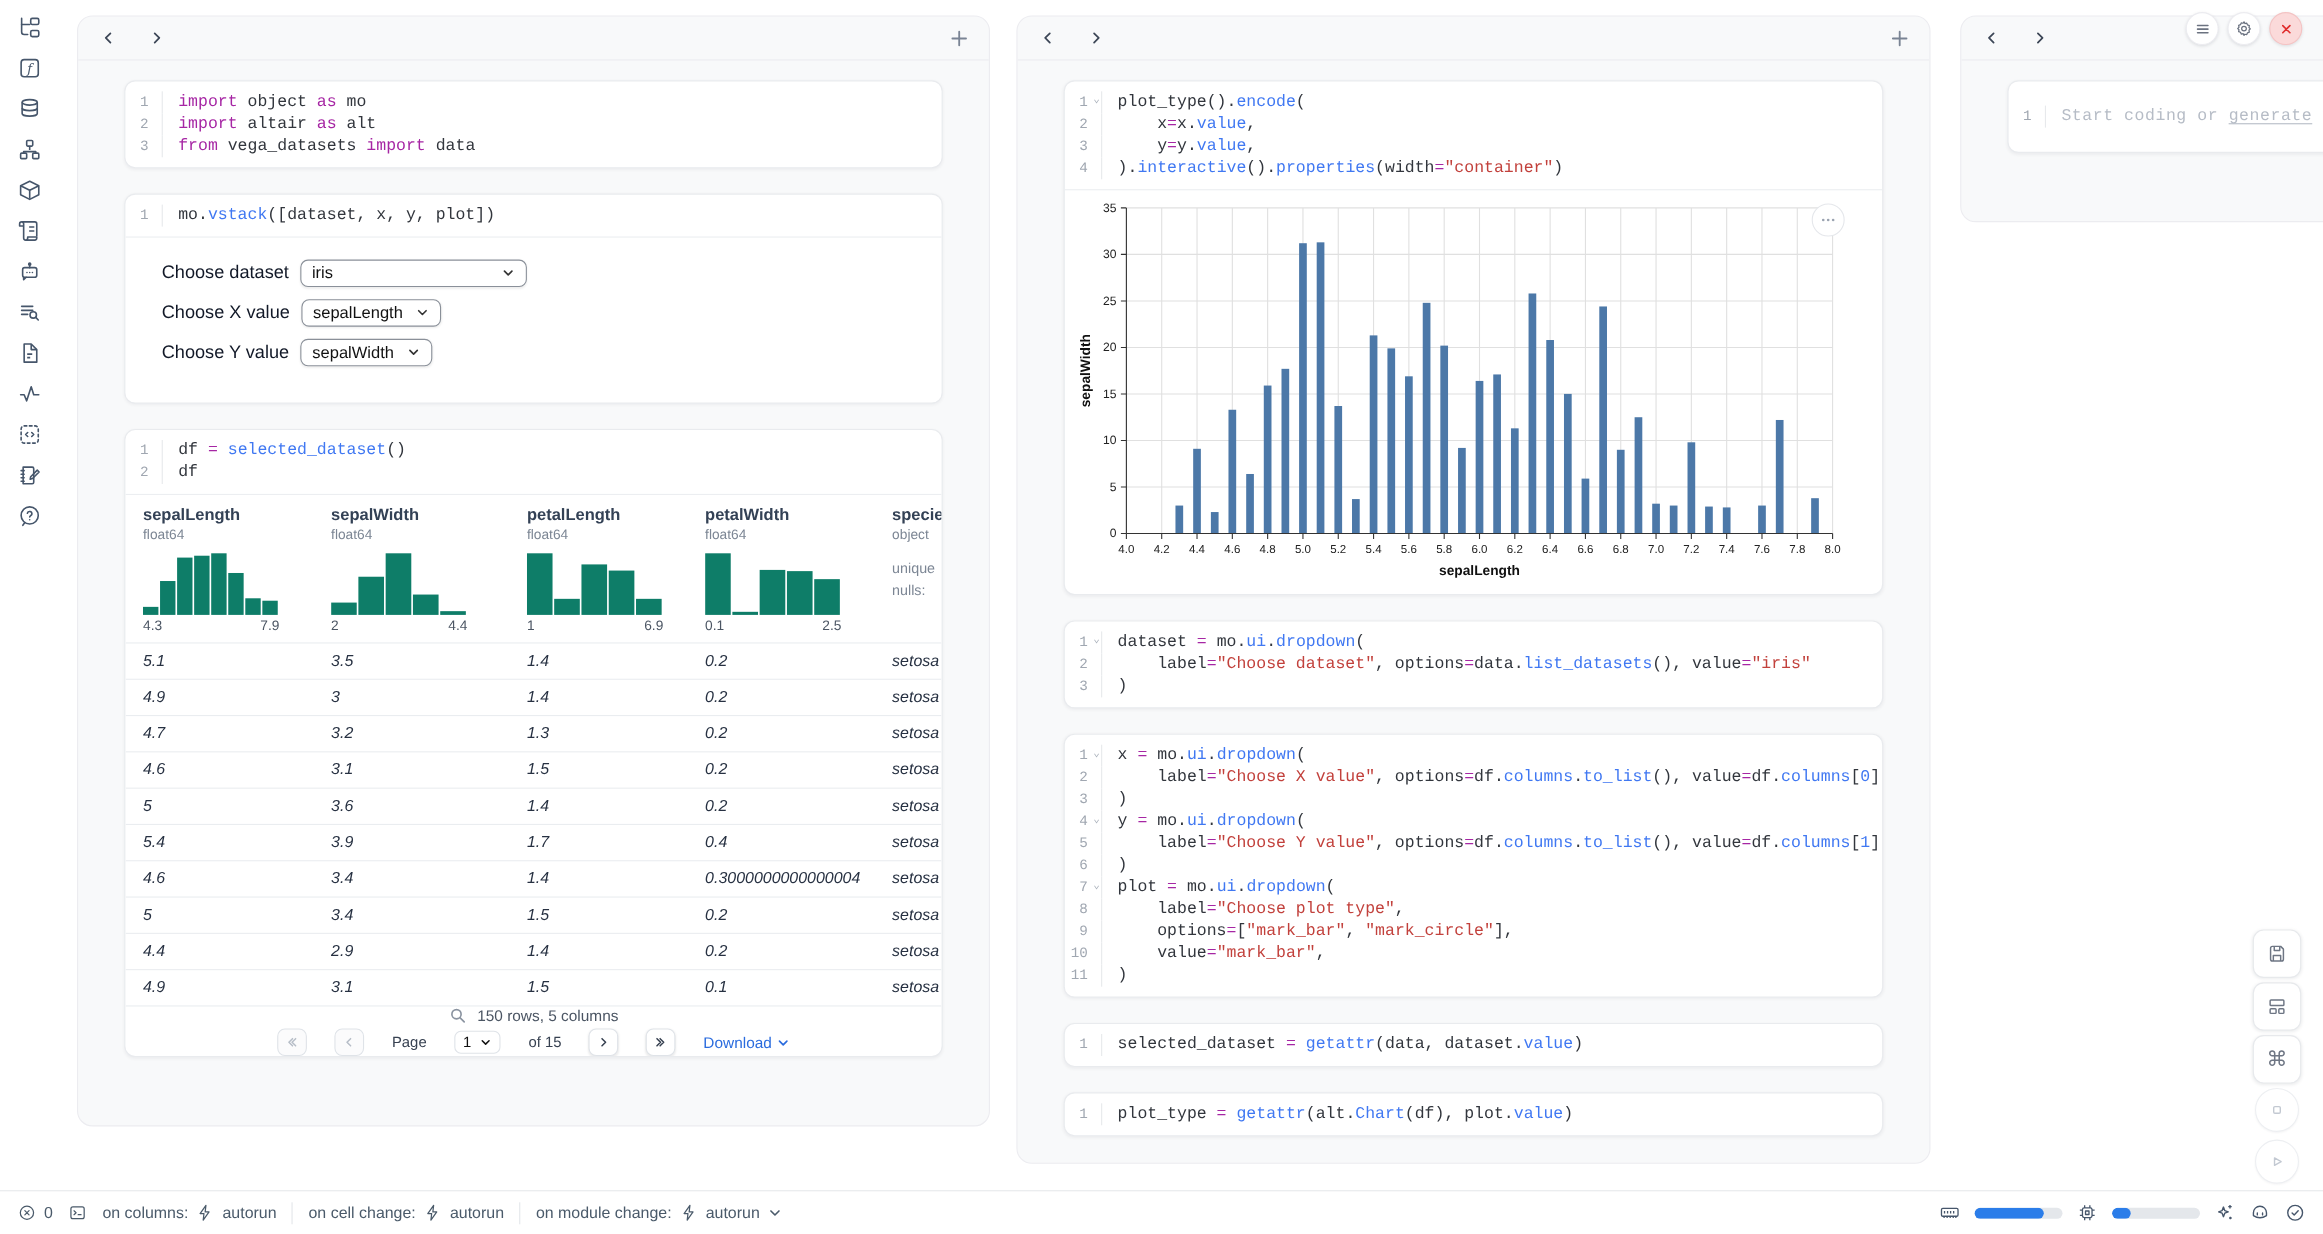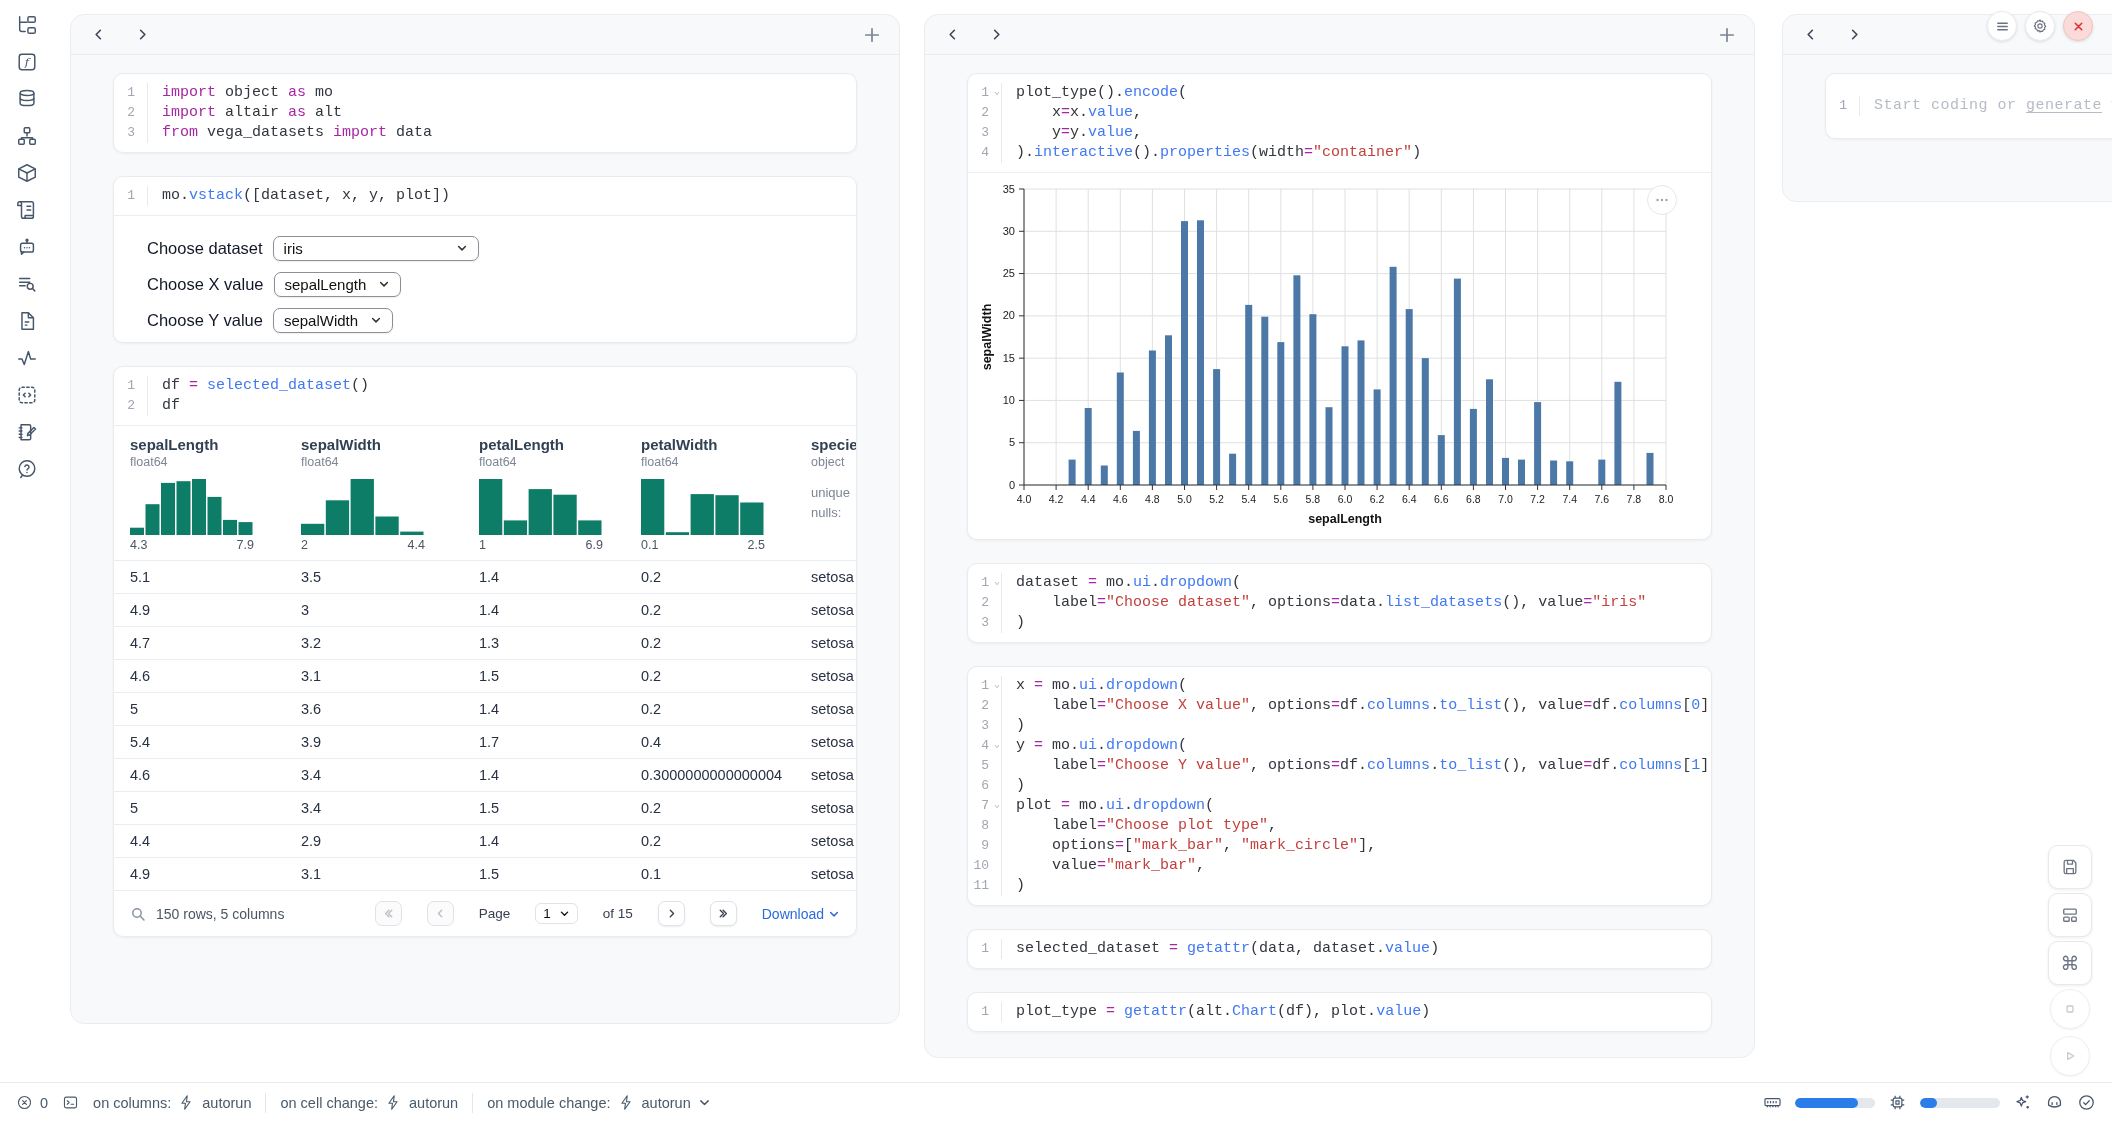--- a/index.html
+++ b/index.html
@@ -37,46 +37,46 @@
   .ln { flex:none; width:34px; text-align:right; padding-right:12px; color:#a0a7b1;
         font-size:13px; line-height:20px; border-right:1px solid #e7e9ec; position:relative; }
   .fold { position:absolute; right:1px; top:-1px; font-size:10px; color:#aab1bb; }
   .lc { padding-left:14px; white-space:pre; color:#32363d; }
   .tok-kw { color:#a626a4;margin-top:25px; } .tok-op { color:#a626a4; }
   .tok-fn { color:#4078f2; } .tok-num { color:#4078f2; }
   .tok-str { color:#c2413c; } .tok-pl { color:#32363d; }
   .cell-divider { height:1px; background:#eceef1; }
 
   
-  .ctls { padding:14px 0 4px 33px; }
+  .ctls { padding:14px 0 28px 33px; }
   .ctl-row { height:36px; display:flex; align-items:center; gap:10px; }
   .ctl-label { font-size:16.5px; color:#111827; }
   .select { display:inline-flex; align-items:center; justify-content:space-between; gap:12px;
             border:1px solid #8a9099; border-radius:7px; background:#fff; padding:3px 10px;
             font-size:15px; color:#111; box-shadow:0 1px 2px rgba(0,0,0,.07); cursor:pointer; min-width:92px; }
   .select.wide { width:206px; }
   .select svg { width:12px; height:12px; color:#333; flex:none; }
 
   
   .tablewrap { overflow:hidden; }
   .thead { display:flex; padding-top:10px; }
   .thcol { flex:none; padding-left:16px; overflow:hidden; white-space:nowrap; }
   .w0{width:171px;} .w1{width:178px;} .w2{width:162px;} .w3{width:170px;} .w4{width:200px;}
   .thname { font-size:15px; font-weight:bold; color:#334155; }
   .thtype { font-size:12.5px; color:#7c8694; margin-top:2px; }
   .histbox { margin-top:8px; height:58px; }
   .minmax { display:flex; justify-content:space-between; width:124px; font-size:12.5px;
             color:#4b5563; margin-top:3px; padding-bottom:6px;align-items:flex-end; }
   .colmeta { margin-top:14px; font-size:13px; color:#7c8694; line-height:20px; }
   .trows { margin-top:2px; }
-  .trow { display:flex; height:33px; align-items:center; border-top:1px solid #eaedf0; }
+  .trow { display:flex; height:33px; align-items:center; border-top:1px solid #eaedf0;font-style:italic; }
   .tcell { flex:none; padding-left:16px; font-size:14.5px; color:#273142;
            white-space:nowrap; overflow:hidden; }
   .tfoot { display:flex; align-items:center; justify-content:space-between;
-           border-top:1px solid #eaedf0; height:46px; padding:0 16px; }
+           border-top:1px solid #eaedf0; height:46px; padding:0 16px;flex-direction:column; }
   .tfoot-left { display:flex; align-items:center; gap:10px; color:#4b5563; font-size:14px; }
   .tfoot-left svg { width:16px; height:16px; color:#8a93a0; }
   .tfoot-right { display:flex; align-items:center; gap:25px; }
   .pgbtn { width:27px; height:25px; border:1px solid #dfe3e8; border-radius:7px; background:#fff;
            display:flex; align-items:center; justify-content:center; box-shadow:0 1px 2px rgba(0,0,0,.08);
            cursor:pointer; color:#374151; }
   .pgbtn.dim { color:#b7bec8; box-shadow:none; background:#fbfbfc; }
   .pgbtn svg { width:13px; height:13px; }
   .pglabel { font-size:13.5px; color:#374151; }
   .pgselect { display:inline-flex; align-items:center; gap:8px; border:1px solid #dfe3e8;

